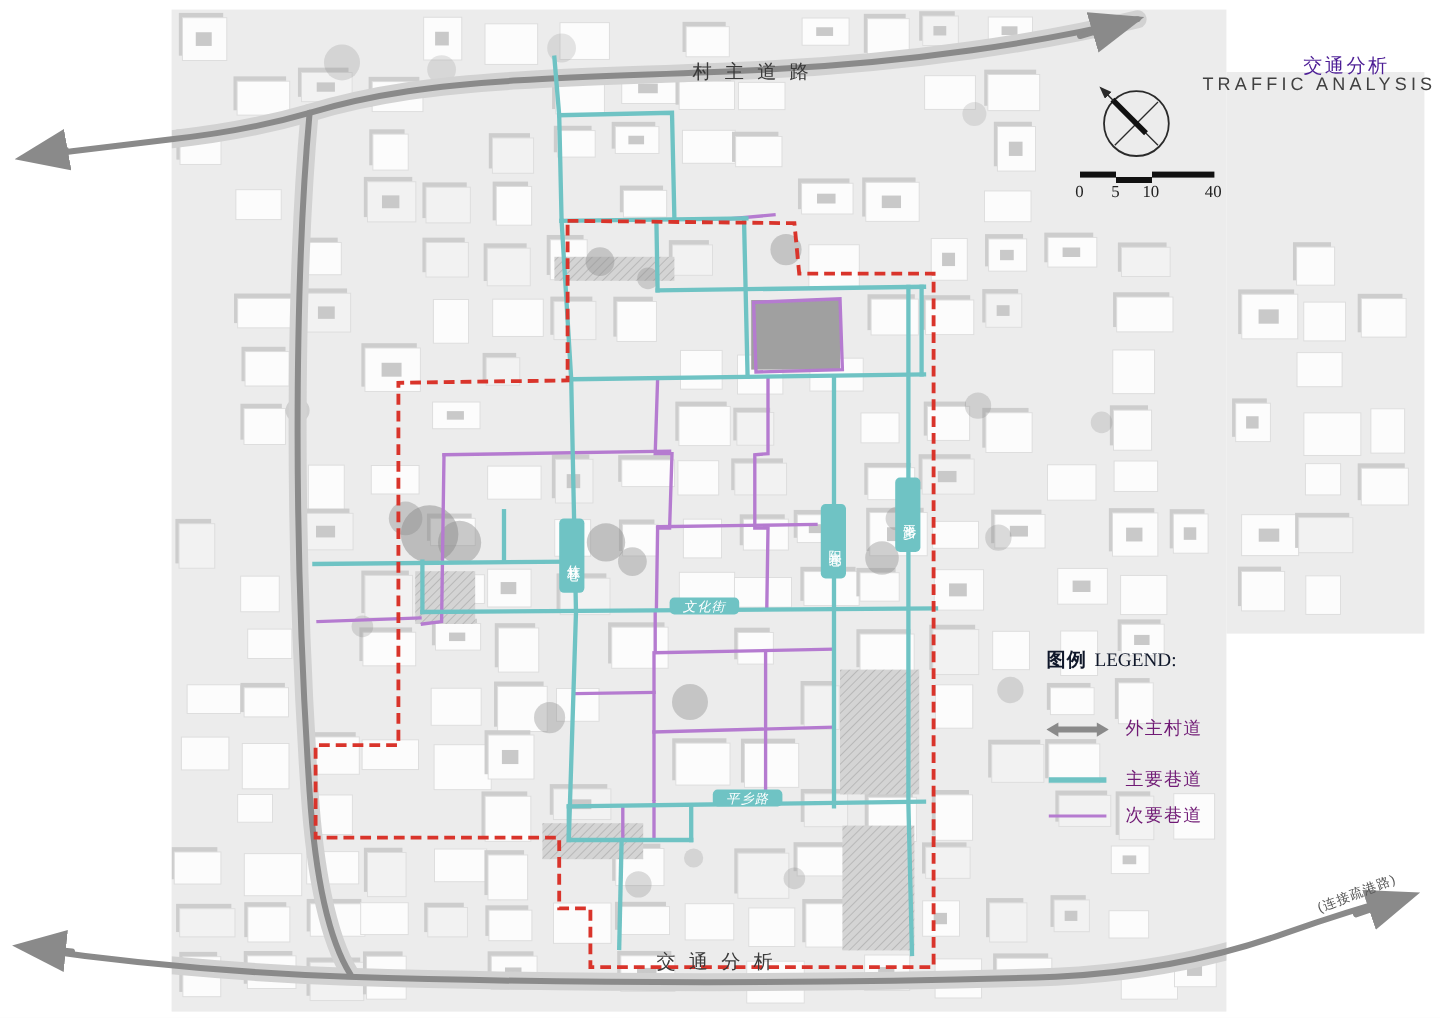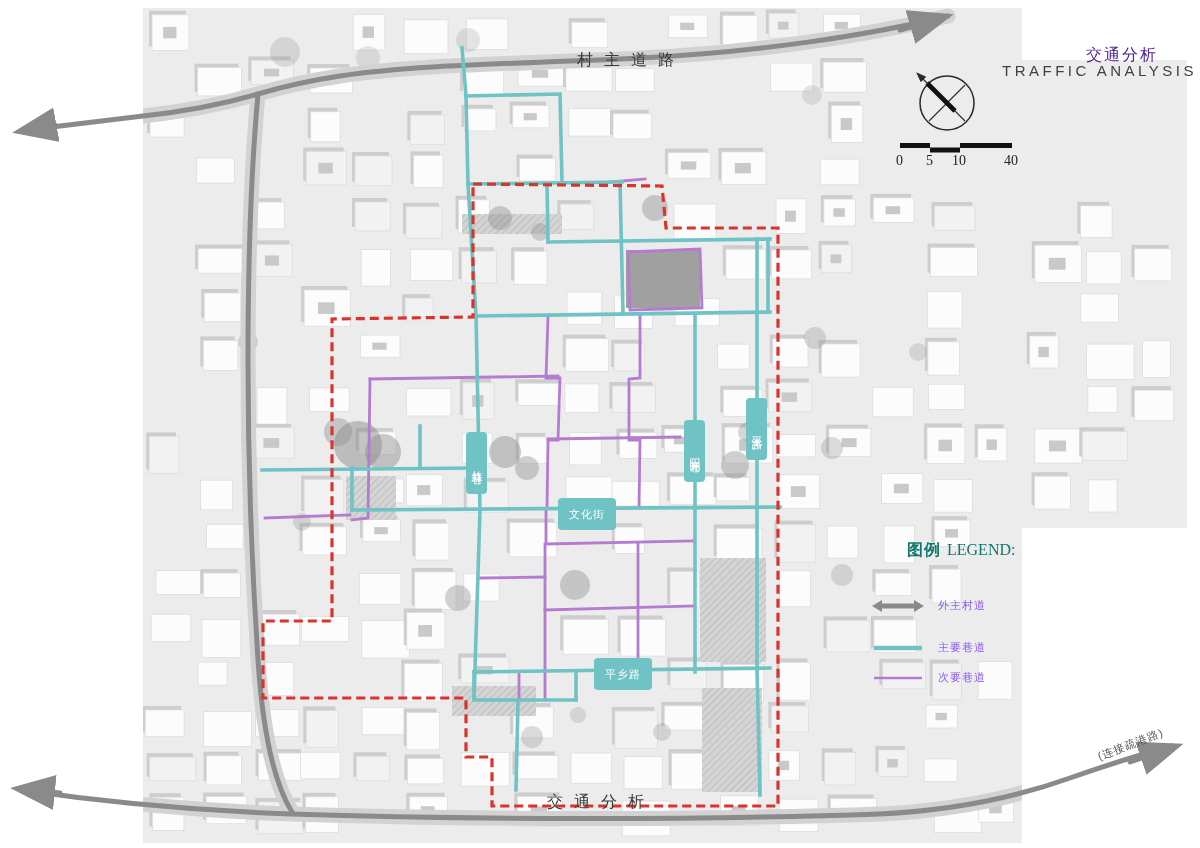--- a/index.html
+++ b/index.html
@@ -12,29 +12,29 @@
   .title-zh{left:1086px;top:45px;font-size:16px;letter-spacing:2px;color:#4c1d95;}
   
   .scale-num{font-family:"Liberation Serif",serif;font-size:14px;color:#222;}
   
   .road-label{font-size:16px;color:#3a3a3a;letter-spacing:11px;}
   .road-label-rot{font-size:11px;color:#555;letter-spacing:1px;transform:rotate(-21deg);}
   
   .tag{background:#6fc3c4;color:#ffffff;border-radius:4px;font-size:11px;
        display:flex;align-items:center;justify-content:center;letter-spacing:1px;}
   .tag.vert{writing-mode:vertical-rl;text-orientation:upright;width:21px;height:62px;}
-  .tag.horz{width:58px;height:32px;}
+  .tag.horz{width:58px;height:14px;font-style:italic;}
   
   .legend{left:872px;top:540px;width:200px;}
-  .legend-title{font-size:16px;color:#0f766e;margin-left:35px;}
+  .legend-title{font-size:16px;color:#0f172a;}
   .legend-title .zh{font-weight:bold;letter-spacing:1px;}
   .legend-title .en{font-family:"Liberation Serif",serif;margin-left:6px;}
   .legend-row{position:absolute;left:0;display:flex;align-items:center;}
   .legend-row .sw{width:52px;height:14px;margin-right:14px;flex:0 0 auto;}
-  .legend-row .lab{font-size:11px;color:#8b5cf6;letter-spacing:1px;}
+  .legend-row .lab{font-size:15px;color:#701a75;letter-spacing:1px;}
 </style>
 </head>
 <body>
 
 <div id="stage">
 
   <svg id="plan" width="1200" height="848" viewBox="0 0 1200 848">
     <defs>
       <clipPath id="regionClip">
         <rect x="143" y="8" width="879" height="835"></rect>

